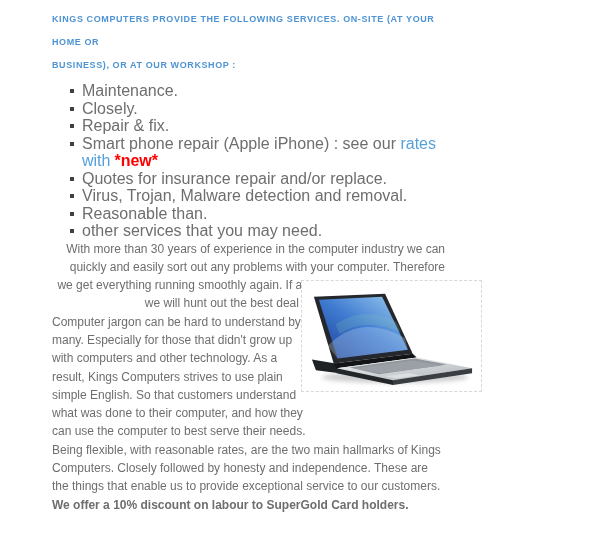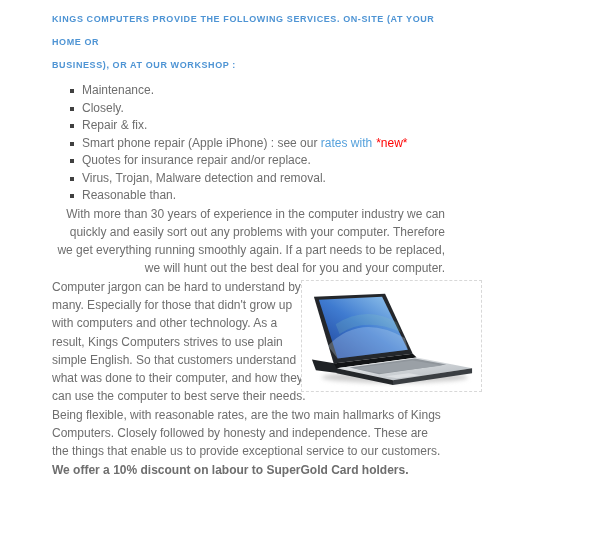--- a/index.html
+++ b/index.html
@@ -32,39 +32,39 @@
     text-transform:uppercase;
   }
   ul.services{
     list-style:none;
     margin:5px 0 0 18px;
     padding:0;
   }
   ul.services li{
     position:relative;
     padding-left:12px;
-    font-size:12px;
+    font-size:16px;
     line-height:17.5px;
     color:var(--body-gray);
   }
   ul.services li::before{
     content:"";
     position:absolute;
     left:0;top:7px;
     width:4px;height:4px;
     background:var(--bullet-gray);
   }
   .rates-link{
     color:var(--link-blue);
     text-decoration:none;
     cursor:pointer;
   }
   .new-badge{
     color:var(--new-red);
-    font-weight:normal;
+    font-weight:bold;
     margin-left:4px;
   }
   p.body-para{
     margin:0;
     font-size:12px;
     line-height:18.3px;
     color:var(--body-gray);
   }
   .para-experience{margin-top:15px;max-width:490px;text-align:right;}
   .para-jargon{margin-top:22px;width:260px;}
@@ -89,20 +89,21 @@
 BUSINESS), OR AT OUR WORKSHOP :</h2>
 
   <ul class="services">
     <li>Maintenance.</li>
     <li>Closely.</li>
     <li>Repair &amp; fix.</li>
     <li><span>Smart phone repair (Apple iPhone) : see our </span><a class="rates-link">rates with</a><span class="new-badge">*new*</span></li>
     <li>Quotes for insurance repair and/or replace.</li>
     <li>Virus, Trojan, Malware detection and removal.</li>
     <li>Reasonable than.</li>
+    <li>other services that you may need.</li>
   </ul>
 
   <p class="body-para para-experience">With more than 30 years of experience in the computer industry we can quickly and easily sort out any problems with your computer. Therefore we get everything running smoothly again. If a part needs to be replaced, we will hunt out the best deal for you and your computer.</p>
 
   <p class="body-para para-jargon">Computer jargon can be hard to understand by many. Especially for those that didn't grow up with computers and other technology. As a result, Kings Computers strives to use plain simple English. So that customers understand what was done to their computer, and how they can use the computer to best serve their needs.</p>
 
   <p class="body-para para-flexible">Being flexible, with reasonable rates, are the two main hallmarks of Kings Computers. Closely followed by honesty and independence. These are the things that enable us to provide exceptional service to our customers.</p>
 
   <p class="body-para para-discount">We offer a 10% discount on labour to SuperGold Card holders.</p>
 

